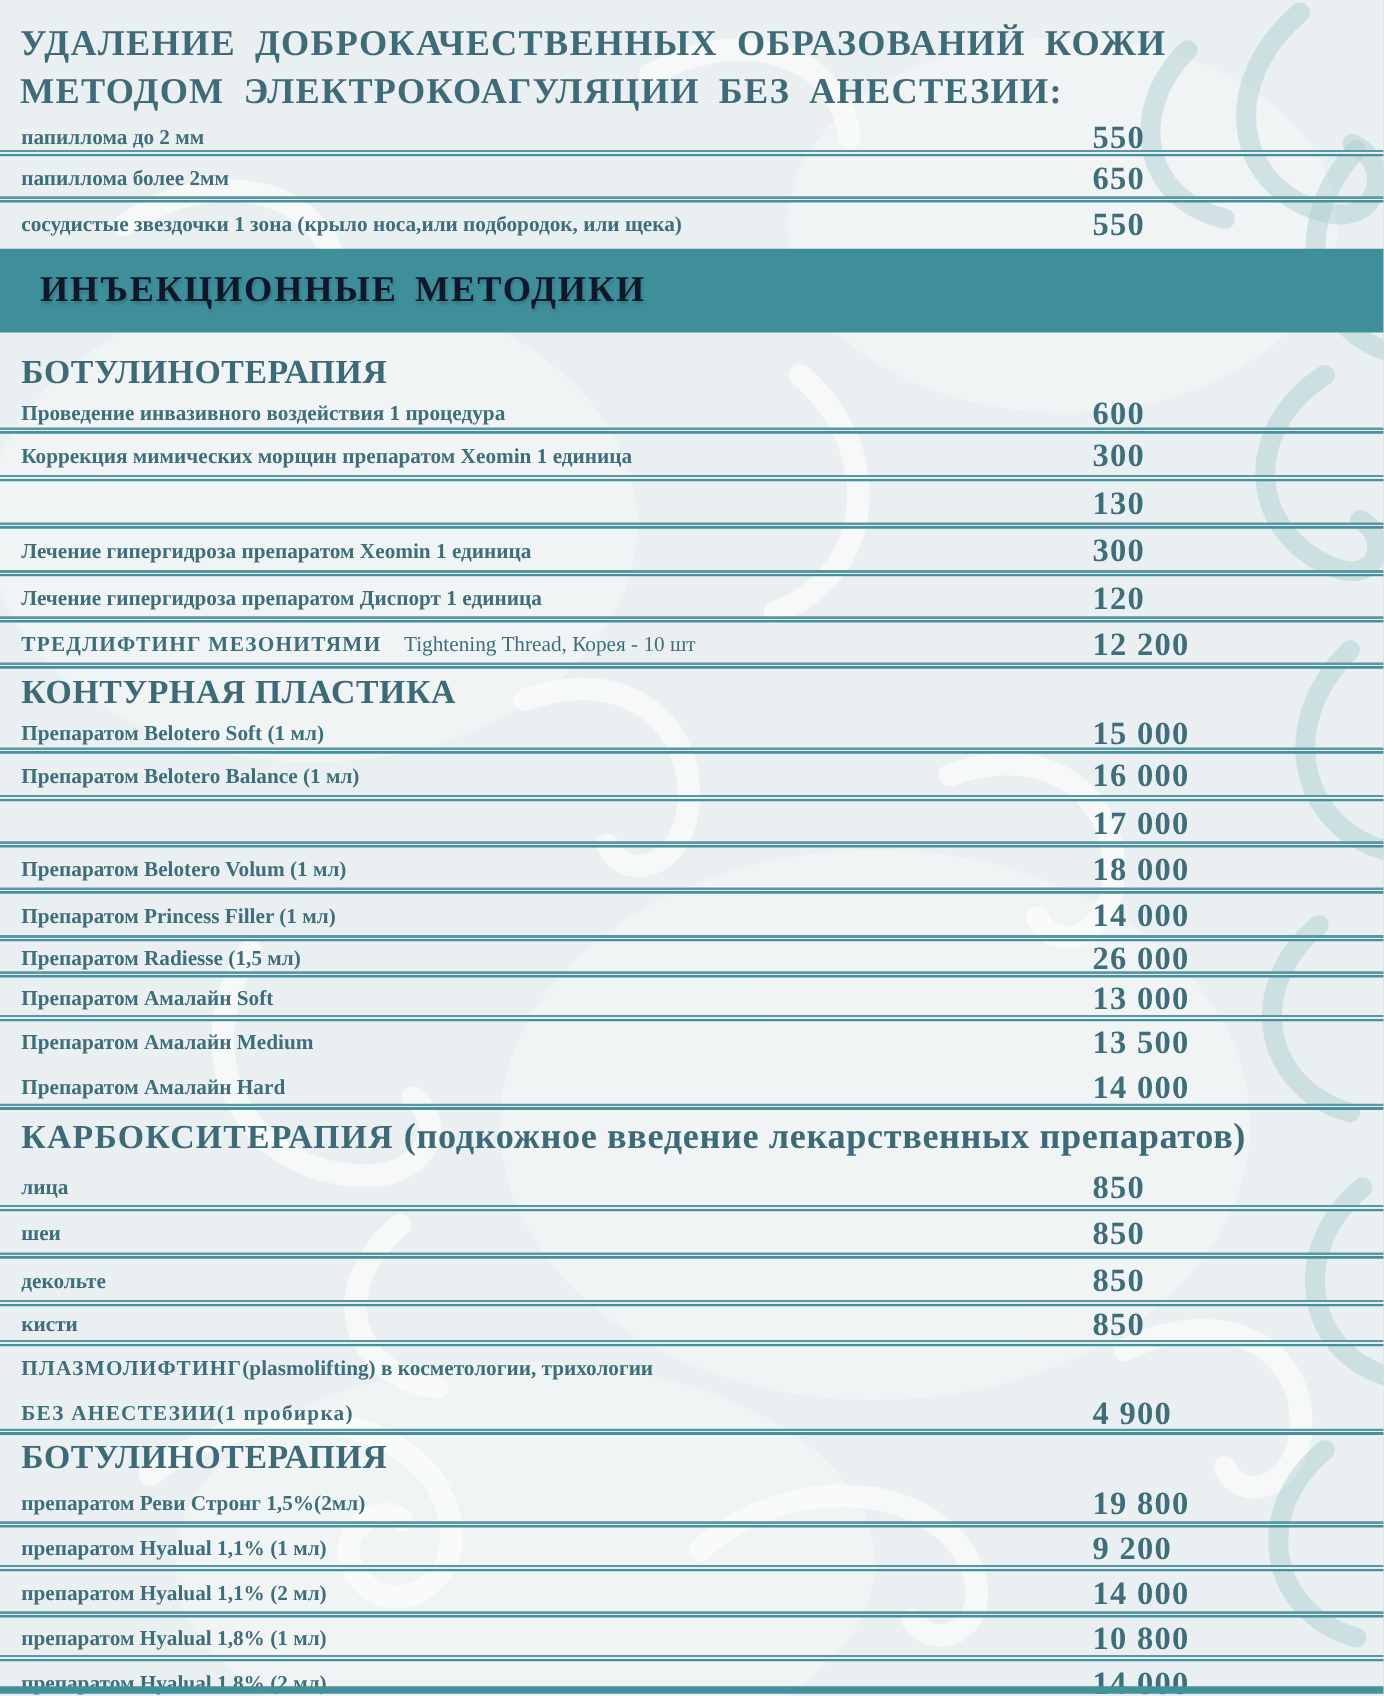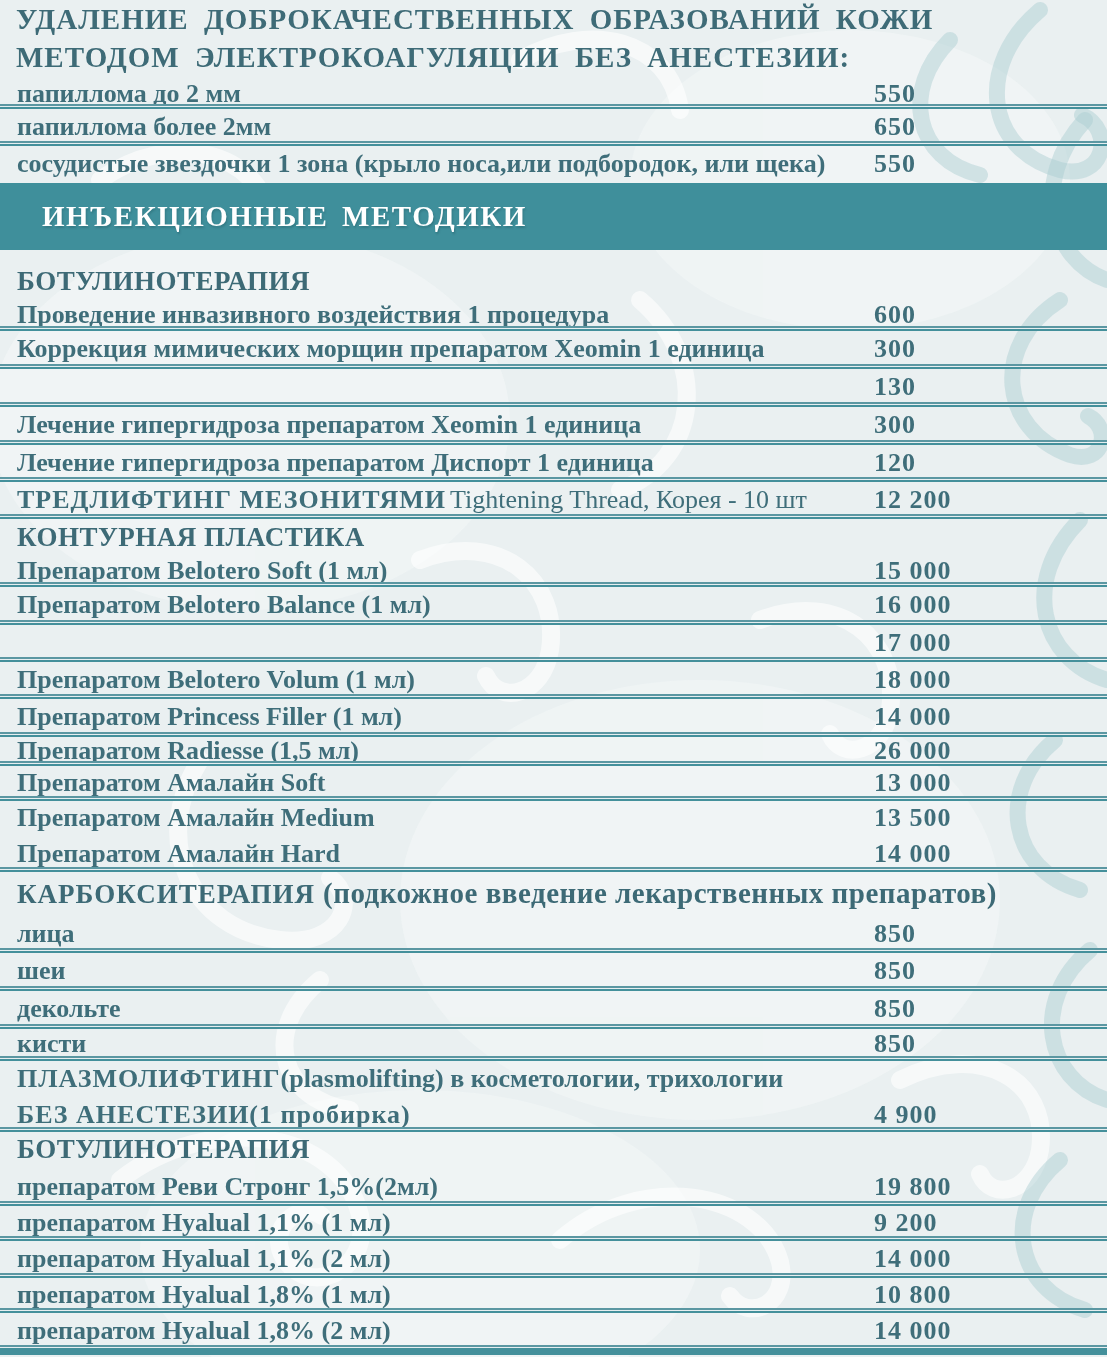--- a/index.html
+++ b/index.html
@@ -8,36 +8,36 @@
     width:1107px;height:1357px;
     margin:0 auto;
     background:#eaf0f1;
     overflow:hidden;
     font-family:"Liberation Serif","DejaVu Serif",serif;
     color:#3f6e7a;
   }
   .pattern{position:absolute;inset:0;left:0;top:0;}
   .content{position:absolute;inset:0;left:0;top:0;}
 
-  .title-block{height:80px;padding-top:0;}
+  .title-block{height:80px;padding-top:16px;}
   .title-line{
     margin-left:16px;
     font-size:29px;font-weight:700;line-height:38px;
     letter-spacing:1px;word-spacing:7px;
     color:#3e6b77;
   }
 
   .row{position:relative;display:flex;align-items:center;}
   .row .label{
     margin-left:17px;
-    font-size:26px;font-weight:700;
+    font-size:17px;font-weight:700;
     white-space:nowrap;
     font-family:Liberation Serif, serif;
   }
-  .row .label .sub{font-weight:400;margin-left:4px;}
+  .row .label .sub{font-weight:400;margin-left:18px;}
   .row .price{
     position:absolute;left:874px;top:50%;
     transform:translateY(-50%);
     font-size:26px;font-weight:700;letter-spacing:1px;
     white-space:nowrap;
   }
   .rule::after{
     content:"";position:absolute;left:0;right:0;bottom:-1px;height:5px;
     background:linear-gradient(to bottom,
       #5b97a2 0,#5b97a2 2px,
@@ -53,22 +53,22 @@
   }
   .sec-header .note{font-size:29px;margin-left:8px;text-align:center;}
   .caps-strong{letter-spacing:1px;}
 
   .banner{
     height:67px;background:#3f8f9b;
     display:flex;align-items:center;
     position:relative;
   }
   .banner .txt{
-    margin-left:42px;
-    color:#ffffff;font-size:29px;font-weight:700;
+    margin-left:32px;
+    color:#0f172a;font-size:29px;font-weight:700;
     letter-spacing:1.5px;word-spacing:5px;
     text-shadow:1px 2px 2px rgba(20,60,66,0.25);
     white-space:nowrap;
   }
 
   .bottom-bar{position:absolute;left:0;bottom:2px;width:100%;height:6px;background:#44909b;}
 
   .h28{height:28px}.h29{height:29px}.h30{height:30px}.h32{height:32px}
   .h33{height:33px}.h35{height:35px}.h36{height:36px}.h37{height:37px}
   .h38{height:38px}.h45{height:45px}

